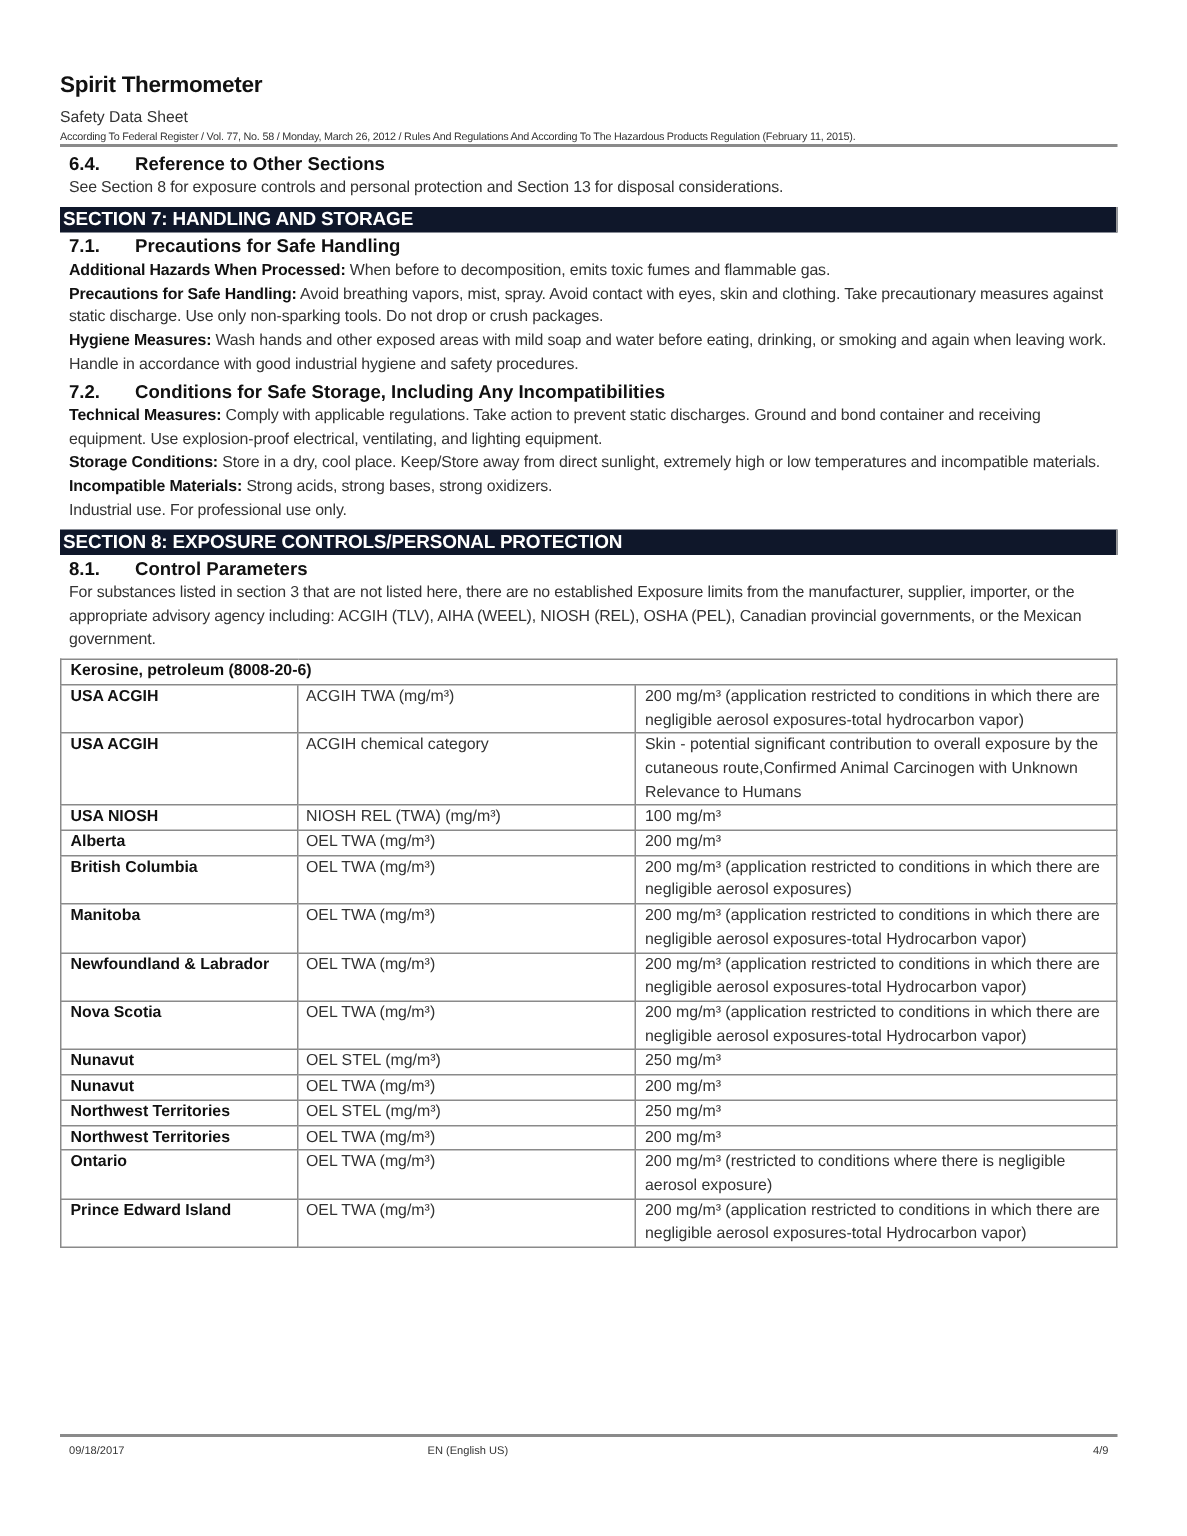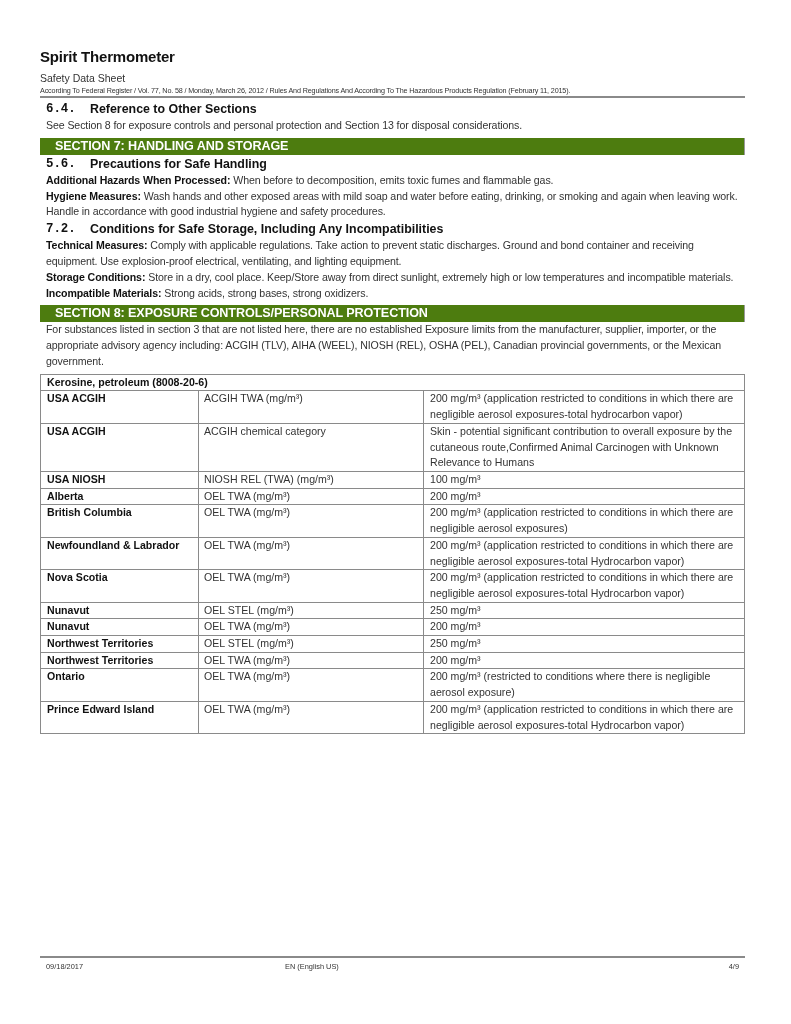--- a/index.html
+++ b/index.html
@@ -5,24 +5,24 @@
   html, body { margin: 0; padding: 0; background: #ffffff; }
   body { width: 791px; height: 1024px; position: relative; overflow: hidden;
          font-family: "Liberation Sans", sans-serif; color: #222; }
   .page { position: absolute; left: 40px; top: 0; width: 705px; }
   .doc-title { position: absolute; top: 48px; left: 0; font-size: 15px; font-weight: bold; color: #111; letter-spacing: -0.2px; }
   .doc-subtitle { position: absolute; top: 72px; left: 0; font-size: 10.5px; color: #333; }
   .doc-regulation { position: absolute; top: 86px; left: 0; font-size: 7.2px; color: #333; white-space: nowrap; letter-spacing: -0.15px; }
   .header-rule { position: absolute; top: 96px; left: 0; width: 705px; height: 2px; background: #8a8a8a; }
   .content { position: absolute; top: 100px; left: 0; width: 705px; font-size: 10.6px; line-height: 15.8px; }
   .subsec { display: flex; font-weight: bold; font-size: 12.4px; color: #111; margin-left: 6px; height: 18px; line-height: 18px; }
-  .subsec .num { width: 44px; font-family: Liberation Mono, monospace; }
+  .subsec .num { width: 44px; }
   .para { margin-left: 6px; color: #333; letter-spacing: -0.1px; }
   .para b { color: #111; margin-top: 40px; }
-  .section-bar { background: #4d7c0f; color: #fff; font-weight: bold; font-size: 12.6px; height: 17px; line-height: 17px; padding-left: 15px; margin: 4px 0 0 0; letter-spacing: -0.1px; border-right: 1px solid #999; }
+  .section-bar { background: #0f172a; color: #fff; font-weight: bold; font-size: 12.6px; height: 17px; line-height: 17px; padding-left: 2px; margin: 4px 0 0 0; letter-spacing: -0.1px; border-right: 1px solid #999; }
   table.limits { border-collapse: collapse; width: 705px; margin-top: 4px; font-size: 10.6px; line-height: 15.7px; color: #333; border-radius: 27px; }
   table.limits td { border: 1px solid #8a8a8a; vertical-align: top; padding: 0 6px; }
   table.limits td.c1 { width: 145px; font-weight: bold; color: #111; }
   table.limits td.c2 { width: 213px; padding-left: 5px; }
   table.limits td.c3 { padding-left: 6px; }
   table.limits td.hdr { font-weight: bold; color: #111; }
   .footer-rule { position: absolute; top: 956px; left: 0; width: 705px; height: 2px; background: #8a8a8a; }
   .footer { position: absolute; top: 962px; left: 0; width: 705px; font-size: 7.4px; color: #333; }
   .footer .date { position: absolute; left: 6px; }
   .footer .lang { position: absolute; left: 245px; }
@@ -41,37 +41,43 @@
 
     <div class="subsec">
       <span class="num">6.4.</span>
       <span>Reference to Other Sections</span>
     </div>
     <div class="para">See Section 8 for exposure controls and personal protection and Section 13 for disposal considerations.</div>
 
     <div class="section-bar">SECTION 7: HANDLING AND STORAGE</div>
 
     <div class="subsec">
-      <span class="num">5.6.</span>
+      <span class="num">7.1.</span>
       <span>Precautions for Safe Handling</span>
     </div>
     <div class="para"><b>Additional Hazards When Processed:</b><span> When before to decomposition, emits toxic fumes and flammable gas.</span></div>
+    <div class="para"><b>Precautions for Safe Handling:</b><span>  Avoid breathing vapors, mist, spray. Avoid contact with eyes, skin and clothing. Take precautionary measures against static discharge. Use only non-sparking tools. Do not drop or crush packages.</span></div>
     <div class="para"><b>Hygiene Measures:</b><span> Wash hands and other exposed areas with mild soap and water before eating, drinking, or smoking and again when leaving work. Handle in accordance with good industrial hygiene and safety procedures.</span></div>
 
     <div class="subsec">
       <span class="num">7.2.</span>
       <span>Conditions for Safe Storage, Including Any Incompatibilities</span>
     </div>
     <div class="para"><b>Technical Measures:</b><span> Comply with applicable regulations. Take action to prevent static discharges. Ground and bond container and receiving equipment. Use explosion-proof electrical, ventilating, and lighting equipment.</span></div>
     <div class="para"><b>Storage Conditions:</b><span> Store in a dry, cool place. Keep/Store away from direct sunlight, extremely high or low temperatures and incompatible materials.</span></div>
     <div class="para"><b>Incompatible Materials:</b><span> Strong acids, strong bases, strong oxidizers.</span></div>
 
+    <div class="para">Industrial use. For professional use only.</div>
 
     <div class="section-bar">SECTION 8: EXPOSURE CONTROLS/PERSONAL PROTECTION</div>
 
+    <div class="subsec">
+      <span class="num">8.1.</span>
+      <span>Control Parameters</span>
+    </div>
     <div class="para">For substances listed in section 3 that are not listed here,  there are no established Exposure limits from the manufacturer, supplier, importer, or the appropriate advisory agency including: ACGIH (TLV), AIHA (WEEL), NIOSH (REL), OSHA (PEL), Canadian provincial governments, or the Mexican government.</div>
 
     <table class="limits">
       <tbody id="limits-body">
         <tr>
           <td class="hdr" colspan="3">Kerosine, petroleum (8008-20-6)</td>
         </tr>
       <tr>
             <td class="c1">USA ACGIH</td>
             <td class="c2">ACGIH TWA (mg/m³)</td>
@@ -89,20 +95,25 @@
           </tr>
           <tr>
             <td class="c1">Alberta</td>
             <td class="c2">OEL TWA (mg/m³)</td>
             <td class="c3">200 mg/m³</td>
           </tr>
           <tr>
             <td class="c1">British Columbia</td>
             <td class="c2">OEL TWA (mg/m³)</td>
             <td class="c3">200 mg/m³ (application restricted to conditions in which there are negligible aerosol exposures)</td>
+          </tr>
+          <tr>
+            <td class="c1">Manitoba</td>
+            <td class="c2">OEL TWA (mg/m³)</td>
+            <td class="c3">200 mg/m³ (application restricted to conditions in which there are negligible aerosol exposures-total Hydrocarbon vapor)</td>
           </tr>
           <tr>
             <td class="c1">Newfoundland &amp; Labrador</td>
             <td class="c2">OEL TWA (mg/m³)</td>
             <td class="c3">200 mg/m³ (application restricted to conditions in which there are negligible aerosol exposures-total Hydrocarbon vapor)</td>
           </tr>
           <tr>
             <td class="c1">Nova Scotia</td>
             <td class="c2">OEL TWA (mg/m³)</td>
             <td class="c3">200 mg/m³ (application restricted to conditions in which there are negligible aerosol exposures-total Hydrocarbon vapor)</td>

